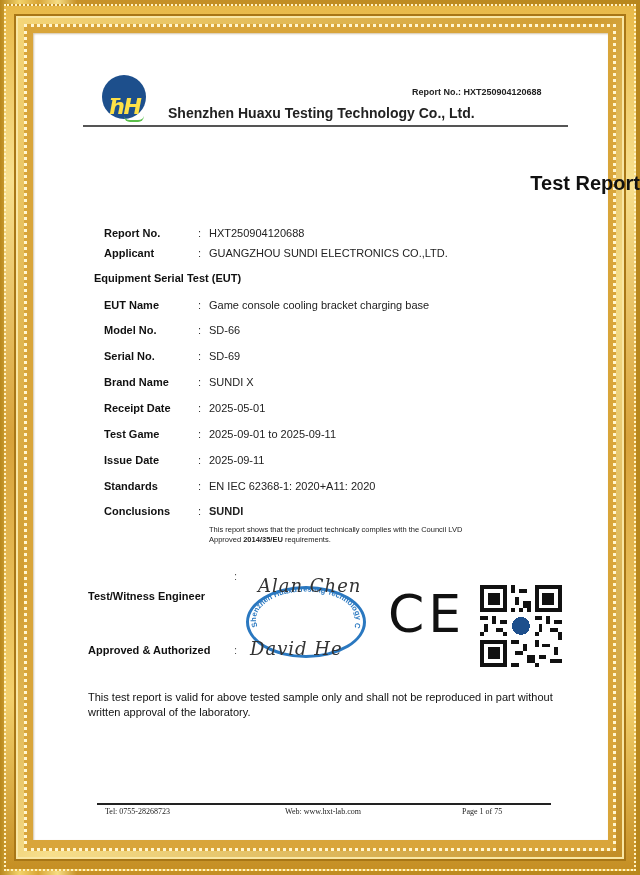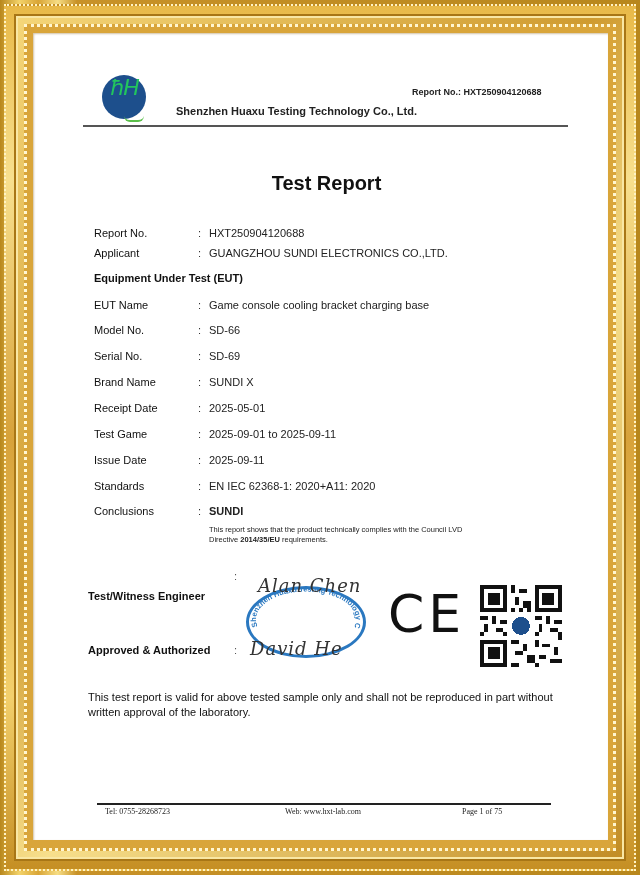--- a/index.html
+++ b/index.html
@@ -30,36 +30,36 @@
     .paper {
       position: absolute; left: 33px; top: 33px; width: 575px; height: 807px;
       background: #fff;
       box-shadow: inset 1px 1px 2px rgba(120,80,0,0.35);
     }
 
     
     .logo {
       position: absolute; left: 102px; top: 75px; width: 44px; height: 44px;
       border-radius: 50%; background: #1d4f8c;
-      display: flex; align-items: flex-start; justify-content: center;
-      color: #22c55e; font-weight: normal; font-size: 22px; font-style: italic;
+      display: flex; align-items: flex-end; justify-content: center;
+      color: #fde047; font-weight: bold; font-size: 22px; font-style: italic;
       font-family: "DejaVu Sans", sans-serif; letter-spacing: -2px;
     }
     .logo-swoosh {
       position: absolute; left: 124px; top: 116px; width: 20px; height: 6px;
       border-bottom: 2px solid #5bbf4a; border-radius: 0 0 12px 12px;
     }
-    .company { position: absolute; left: 176px; top: 105px; font-size: 11px; font-weight: bold; color: #222; }
+    .company { position: absolute; left: 168px; top: 105px; font-size: 14px; font-weight: bold; color: #222; }
     .hdr-report { position: absolute; left: 412px; top: 87px; font-size: 9px; font-weight: bold; color: #222; }
     .hdr-line { position: absolute; left: 83px; top: 125px; width: 485px; height: 2px; background: #555; }
 
-    .title { position: absolute; left: 0; width: 640px; top: 172px; text-align: center; font-size: 20px; font-weight: bold; color: #111; padding-left: 13px; }
+    .title { position: absolute; left: 0; width: 640px; top: 172px; text-align: right; font-size: 20px; font-weight: bold; color: #111; padding-left: 13px; }
 
     .field { position: absolute; left: 94px; font-size: 11px; }
-    .field .lbl { position: absolute; left: 0; font-weight: normal; white-space: nowrap; }
+    .field .lbl { position: absolute; left: 10px; font-weight: bold; white-space: nowrap; }
     .field .colon { position: absolute; left: 104px; color: #333; }
     .field .val { position: absolute; left: 115px; white-space: nowrap; color: #222; }
     .section { position: absolute; left: 94px; font-size: 11px; font-weight: bold; }
 
     .note { position: absolute; left: 209px; top: 525px; width: 360px; font-size: 7.5px; line-height: 10px; color: #222; }
     .note b { font-weight: bold; }
 
     .sig-label { position: absolute; left: 88px; font-size: 11px; font-weight: bold; }
     .sig-colon { position: absolute; font-size: 11px; color: #555; }
 
@@ -115,21 +115,21 @@
   <span class="lbl">Report No.</span>
   <span class="colon">:</span>
   <span class="val">HXT250904120688</span>
 </div>
 <div class="field" style="top:247px">
   <span class="lbl">Applicant</span>
   <span class="colon">:</span>
   <span class="val">GUANGZHOU SUNDI ELECTRONICS CO.,LTD.</span>
 </div>
 
-<div class="section" style="top:272px">Equipment Under Test (EUT)</div>
+<div class="section" style="top:272px">Equipment Serial Test (EUT)</div>
 
 <div class="field" style="top:299px">
   <span class="lbl">EUT Name</span>
   <span class="colon">:</span>
   <span class="val">Game console cooling bracket charging base</span>
 </div>
 <div class="field" style="top:324px">
   <span class="lbl">Model No.</span>
   <span class="colon">:</span>
   <span class="val">SD-66</span>
@@ -165,21 +165,21 @@
   <span class="val">EN IEC 62368-1: 2020+A11: 2020</span>
 </div>
 <div class="field" style="top:505px">
   <span class="lbl">Conclusions</span>
   <span class="colon">:</span>
   <span class="val" style="font-weight:bold">SUNDI</span>
 </div>
 
 <div class="note">
   <div>This report shows that the product technically complies with the Council LVD</div>
-  <div><span>Directive </span><b>2014/35/EU</b><span> requirements.</span></div>
+  <div><span>Approved </span><b>2014/35/EU</b><span> requirements.</span></div>
 </div>
 
 <span class="sig-colon" style="left:234px; top:570px">:</span>
 <div class="sig-label" style="top:590px">Test/Witness Engineer</div>
 <div class="sig-label" style="top:644px">Approved &amp; Authorized</div>
 <span class="sig-colon" style="left:234px; top:644px">:</span>
 
 <div class="stamp">
   <svg class="stamp-ring" viewBox="0 0 114 66">
     <defs>

